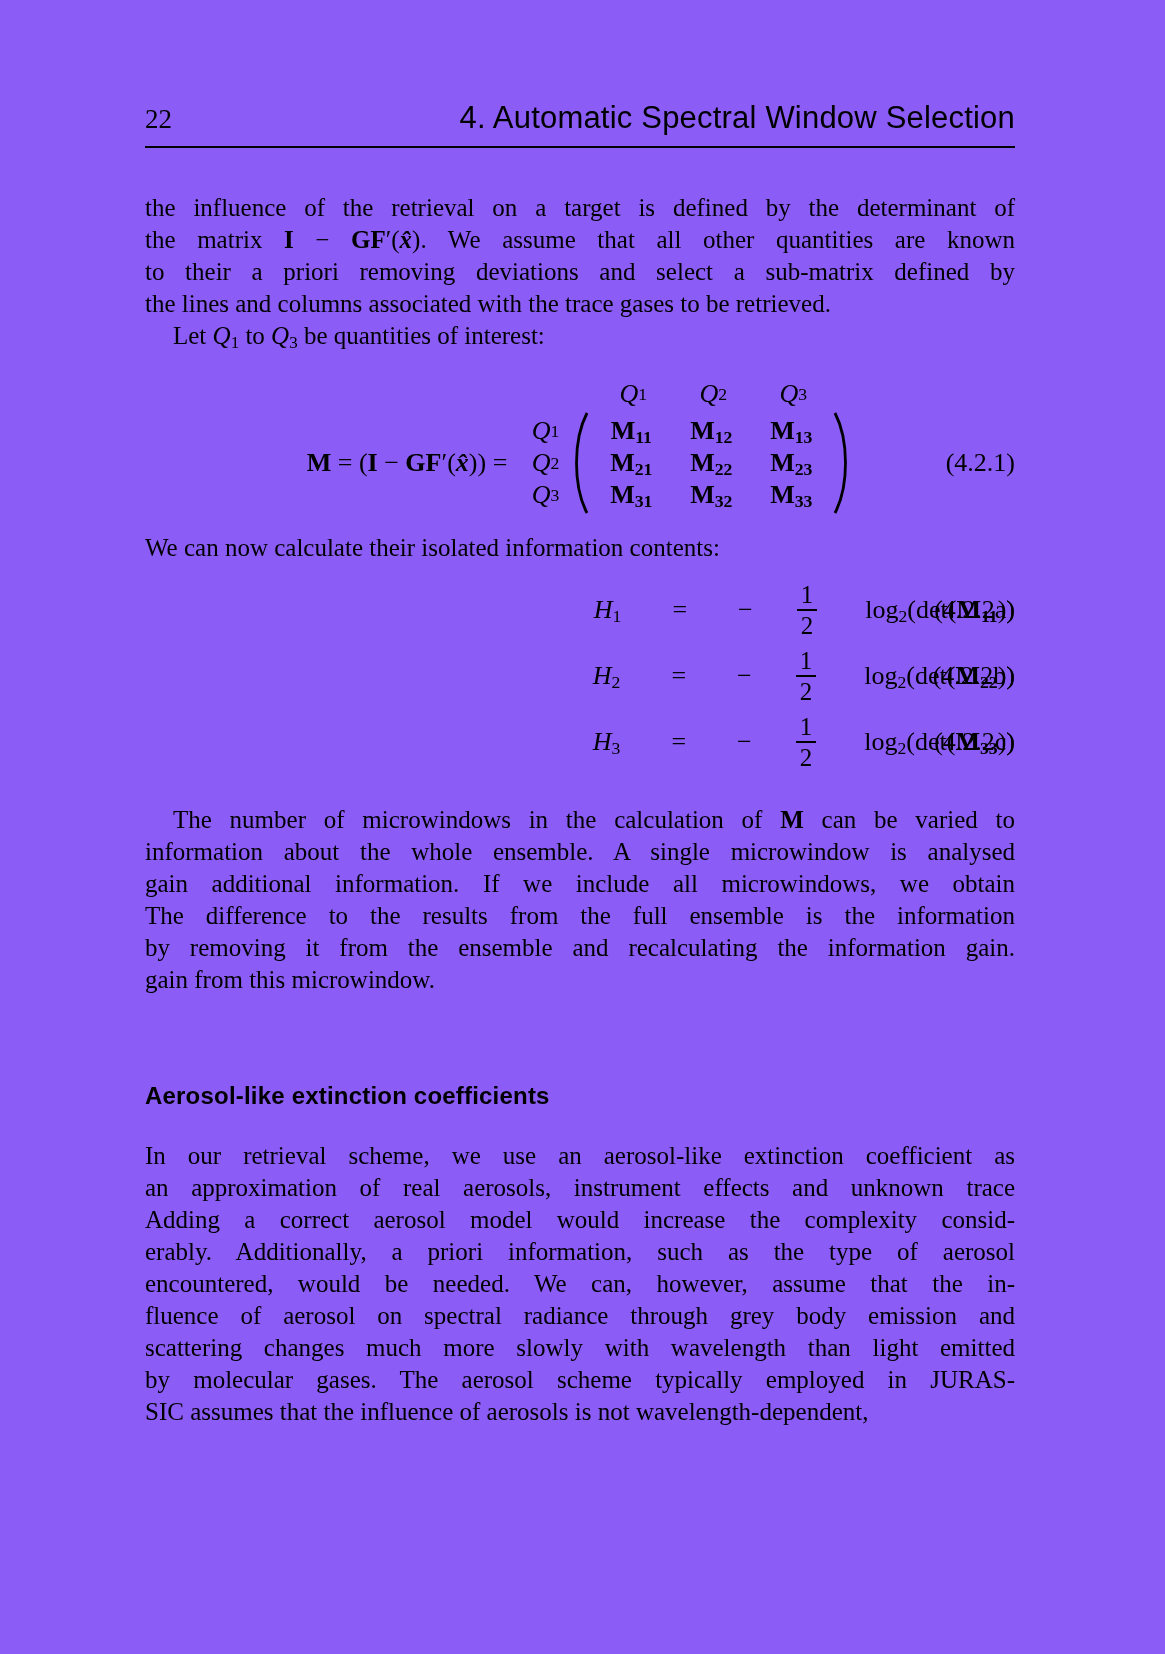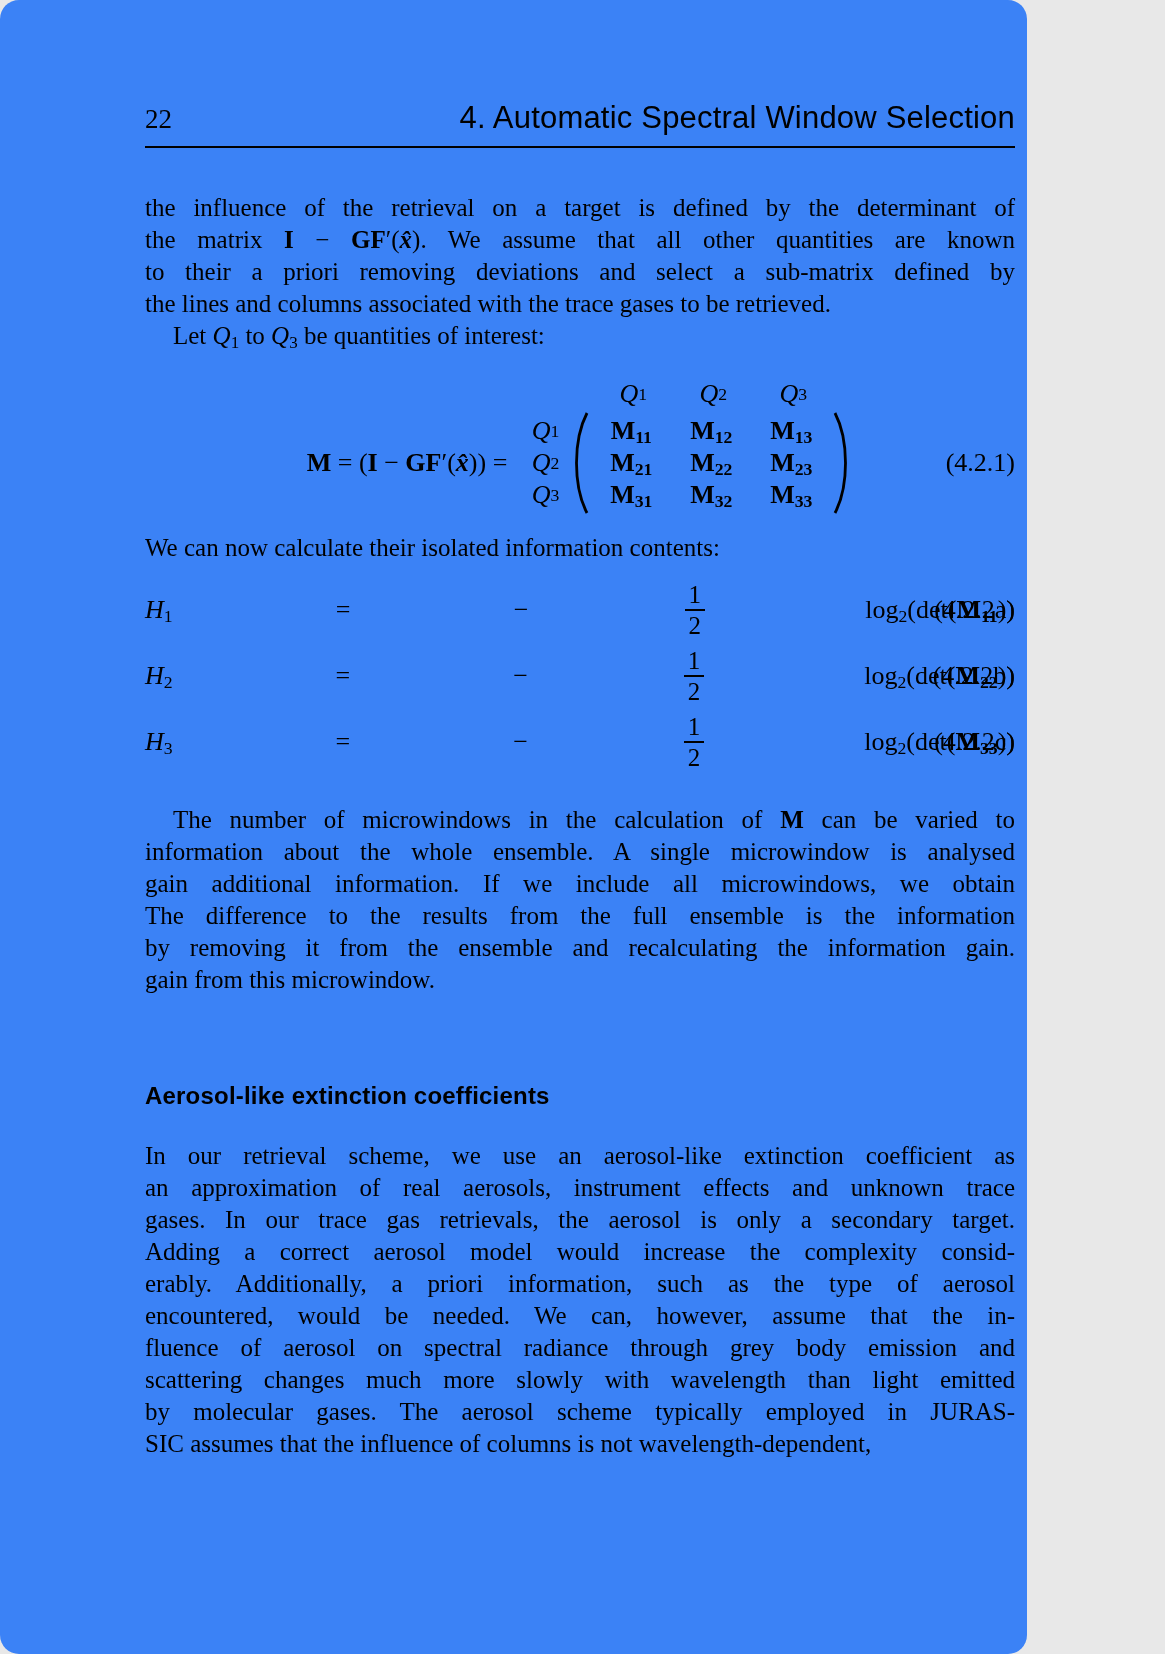--- a/index.html
+++ b/index.html
@@ -1,23 +1,22 @@
 <!DOCTYPE html>
 <html><head>
 <meta charset="utf-8">
 <style>
   html,body{margin:0;padding:0;background:#e8e8e8;}
   .page{
     position:relative;
-    width:1027px;height:1654px;
-    background:#3b82f6;
+    width:1165px;height:1654px;
+    background:#8b5cf6;
     color:#000000;
     font-family:"Liberation Serif","DejaVu Serif",serif;
     overflow:hidden;
-    border-radius:19px;
   }
   .content{
     position:absolute;
     left:145px;top:100px;
     width:870px;
   }
   
   .pagehead{
     display:flex;
     justify-content:space-between;
@@ -76,21 +75,21 @@
   .paren{width:22px;height:106px;align-self:center;}
   .matgrid{
     display:grid;
     grid-template-columns:repeat(3,80px);
     grid-auto-rows:32px;
     align-self:center;
   }
   .mcell{display:flex;align-items:center;justify-content:center;}
   
   .eq222{margin-top:14px;display:flex;flex-direction:column;row-gap:2px;}
-  .heq{position:relative;height:64px;display:flex;justify-content:space-between;align-items:center;font-size:26px;}
+  .heq{position:relative;height:64px;display:flex;justify-content:flex-end;align-items:center;font-size:26px;gap:43px;}
   .eqop{margin:0 8px;}
   .minus{margin-right:1px;}
   .frac{
     display:inline-flex;flex-direction:column;align-items:center;
     font-size:25px;line-height:1.1;margin:0 5px 0 0;
   }
   .frac .num{border-bottom:2px solid #000;padding:0 4px 1px;}
   .frac .den{padding-top:1px;}
   .mi{font-style:italic;}
 </style>
@@ -236,24 +235,23 @@
         <div class="tline">The difference to the results from the full ensemble is the information</div>
         <div class="tline">by removing it from the ensemble and recalculating the information gain.</div>
         <div class="tline tlast">gain from this microwindow.</div>
       </div>
 
     <div class="secheading">Aerosol-like extinction coefficients</div>
 
     <div class="para p5">
         <div class="tline">In our retrieval scheme, we use an aerosol-like extinction coefficient as</div>
         <div class="tline">an approximation of real aerosols, instrument effects and unknown trace</div>
-        <div class="tline">gases.  In our trace gas retrievals, the aerosol is only a secondary target.</div>
         <div class="tline">Adding a correct aerosol model would increase the complexity consid-</div>
         <div class="tline">erably.  Additionally, a priori information, such as the type of aerosol</div>
         <div class="tline">encountered, would be needed.  We can, however, assume that the in-</div>
         <div class="tline">fluence of aerosol on spectral radiance through grey body emission and</div>
         <div class="tline">scattering changes much more slowly with wavelength than light emitted</div>
         <div class="tline">by molecular gases.  The aerosol scheme typically employed in JURAS-</div>
-        <div class="tline tlast">SIC assumes that the influence of columns is not wavelength-dependent,</div>
+        <div class="tline tlast">SIC assumes that the influence of aerosols is not wavelength-dependent,</div>
       </div>
 
   </div>
 </div>
 
 </body></html>

